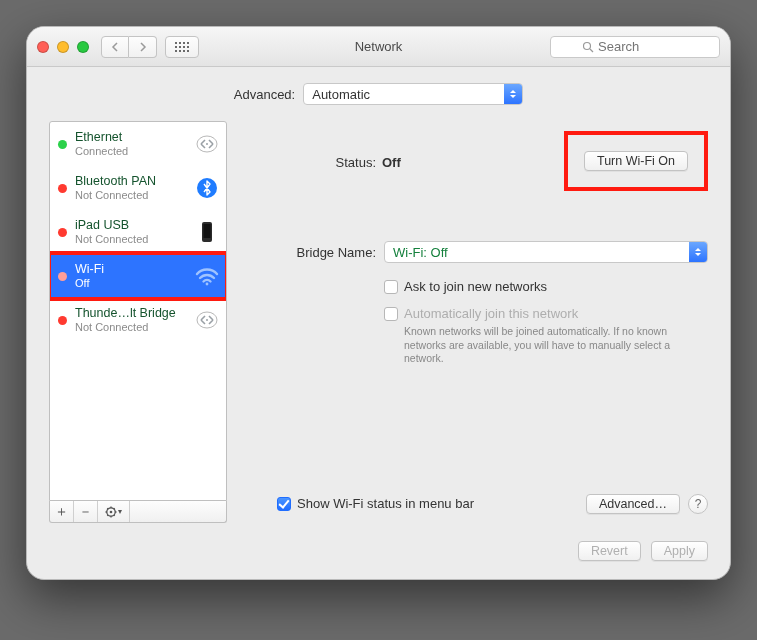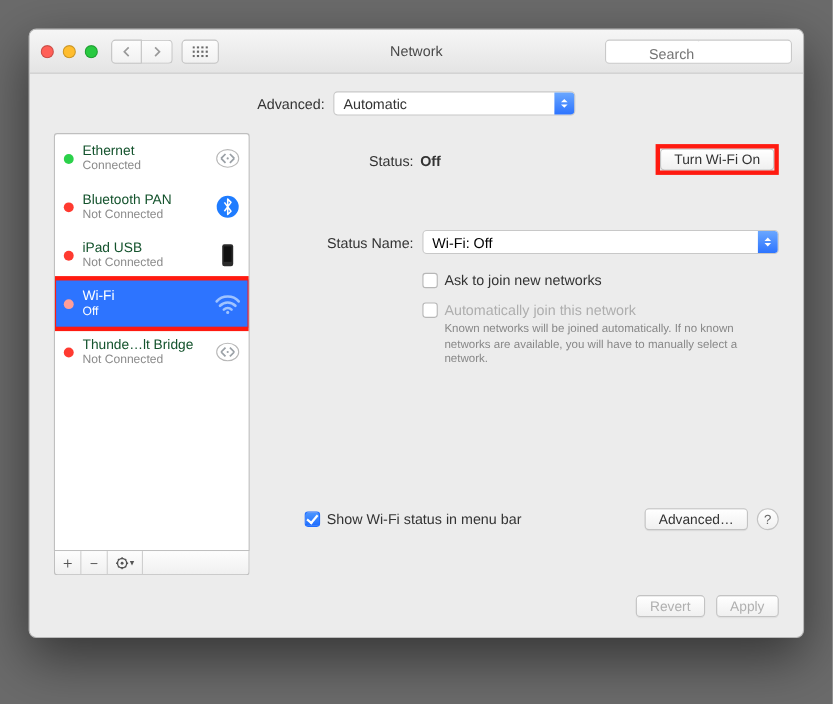--- a/index.html
+++ b/index.html
@@ -8,21 +8,21 @@
     font-family: -apple-system, "Helvetica Neue", Helvetica, Arial, sans-serif;
     font-size: 13px;
     color: #333;
     width: 757px;
     height: 640px;
     padding: 26px;
   }
   .window {
     width: 705px;
     background: #ececec;
-    border-radius: 7px;
+    border-radius: 18px;
     box-shadow: 0 18px 48px rgba(0,0,0,0.5);
     overflow: hidden;
     border: 1px solid #b9b9b9;
   }
   
   .titlebar {
     height: 40px;
     background: linear-gradient(#f6f6f6, #e4e4e4);
     border-bottom: 1px solid #c9c9c9;
     display: flex;
@@ -51,21 +51,21 @@
     color:#6a6a6a;
   }
   .title {
     position:absolute; left:0; right:0; text-align:center; font-size:13px; color:#4a4a4a;
     pointer-events:none;
   }
   .searchwrap{
     margin-left:auto;
     width:170px; height:22px;
     background:#fff; border:1px solid #c9c9c9; border-radius:4px;
-    display:flex;align-items:center;justify-content:center;gap:4px;color:#9a9a9a;flex-direction:column;
+    display:flex;align-items:center;justify-content:center;gap:4px;color:#9a9a9a;
   }
   .searchwrap input{border:none;outline:none;width:90px;background:transparent;font-size:13px;color:#333}
   
   .content{
     padding: 16px 22px 18px 22px;
   }
   .locrow{
     display:flex;align-items:center;justify-content:center;gap:8px;margin-bottom:16px;
   }
   .locrow label{font-size:13px;color:#333}
@@ -109,31 +109,31 @@
   .sidefoot{
     width:178px;height:22px;background:linear-gradient(#fdfdfd,#f0f0f0);border:1px solid #bfbfbf;border-top:none;
     border-radius:0 0 3px 3px;display:flex;align-items:center;
   }
   .sfbtn{width:24px;height:100%;display:flex;align-items:center;justify-content:center;border-right:1px solid #cfcfcf;color:#555;font-size:14px;}
   
   .detail{flex:1;position:relative;}
   .statusrow{display:flex;align-items:center;margin-top:10px;}
   .statusrow .lbl{width:135px;text-align:right;font-size:13px;color:#333;padding-top:2px;}
   .statusrow .val{font-weight:bold;margin-left:6px;padding-top:2px;}
-  .turnon-wrap{margin-left:auto;position:relative;padding:4px;}
+  .turnon-wrap{margin-left:auto;position:relative;padding:20px;}
   .turnon-wrap .frame{position:absolute;inset:0;border:4px solid #ff1a10;}
   .btn{
     height:20px;padding:0 12px;background:linear-gradient(#fff,#f0f0f0);border:1px solid #c3c3c3;
     border-radius:4px;font-size:12.5px;color:#333;display:inline-flex;align-items:center;
     box-shadow:0 1px 0 rgba(0,0,0,0.05);
   }
   .nnrow{display:flex;align-items:center;margin-top:50px;}
   .nnrow .lbl{width:135px;text-align:right;font-size:13px;}
   .nnsel{flex:1;margin-left:8px;height:22px;}
-  .nnsel .text{padding-left:8px;color:#000000;}
+  .nnsel .text{padding-left:8px;color:#15803d;}
   .chkrow{display:flex;align-items:flex-start;margin-top:12px;margin-left:143px;}
   .chk{width:14px;height:14px;border:1px solid #b7b7b7;border-radius:3px;background:#fff;margin-top:1px;margin-right:6px;flex-shrink:0;}
   .chk.checked{background:linear-gradient(#4a95ff,#1f6dff);border-color:#1f6dff;position:relative;}
   .chk.checked::after{content:"";position:absolute;left:3px;top:0px;width:4px;height:8px;border:solid #fff;border-width:0 2px 2px 0;transform:rotate(40deg);}
   .chkrow .lab{font-size:13px;}
   .chkrow .lab.disabled{color:#aeaeae;}
   .hint{font-size:10.5px;color:#888;margin-left:163px;margin-top:4px;max-width:270px;line-height:1.3;}
   .menubarrow{display:flex;align-items:center;margin-top:128px;padding-left:36px;}
   .advrow{margin-left:auto;display:flex;align-items:center;gap:8px;}
   .help{width:20px;height:20px;border-radius:50%;border:1px solid #c3c3c3;background:linear-gradient(#fff,#f0f0f0);color:#666;font-size:12px;display:flex;align-items:center;justify-content:center;}
@@ -308,21 +308,21 @@
         <div class="statusrow">
           <div class="lbl">Status:</div>
           <div class="val">Off</div>
           <div class="turnon-wrap">
             <div class="frame"></div>
             <div class="btn">Turn Wi-Fi On</div>
           </div>
         </div>
 
         <div class="nnrow">
-          <div class="lbl">Status Name:</div>
+          <div class="lbl">Bridge Name:</div>
           <div class="select nnsel">
             <span class="text">Wi-Fi: Off</span>
             <span class="cap"></span>
           </div>
         </div>
 
         <div class="chkrow" style="margin-top:16px">
           <div class="chk"></div>
           <div class="lab">Ask to join new networks</div>
         </div>

